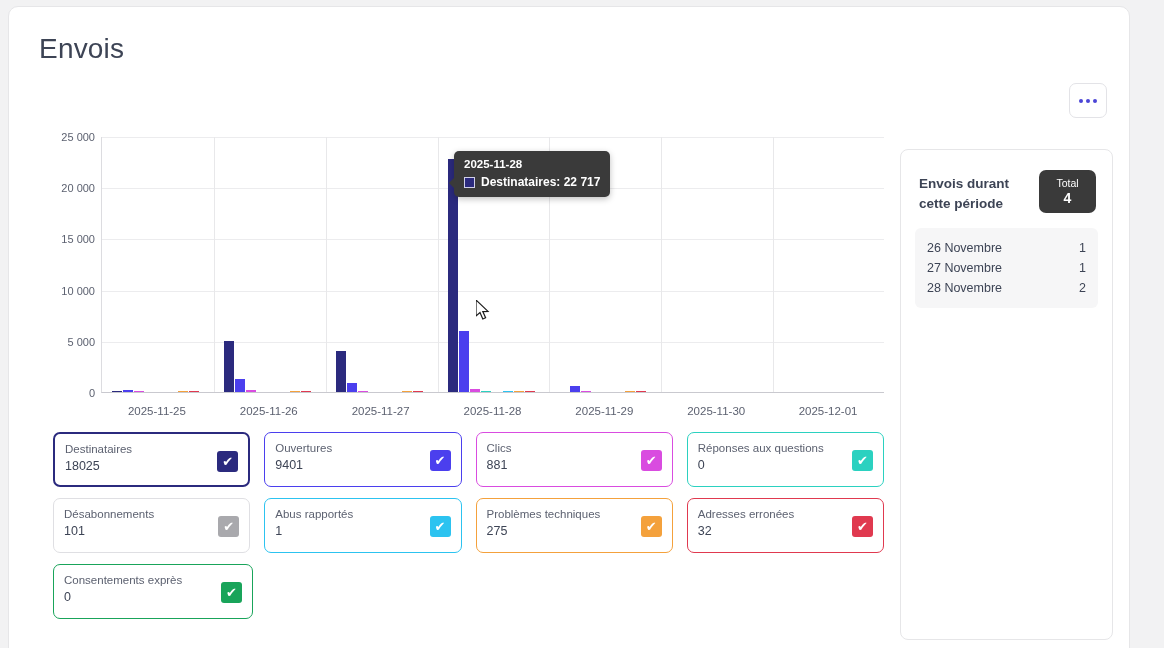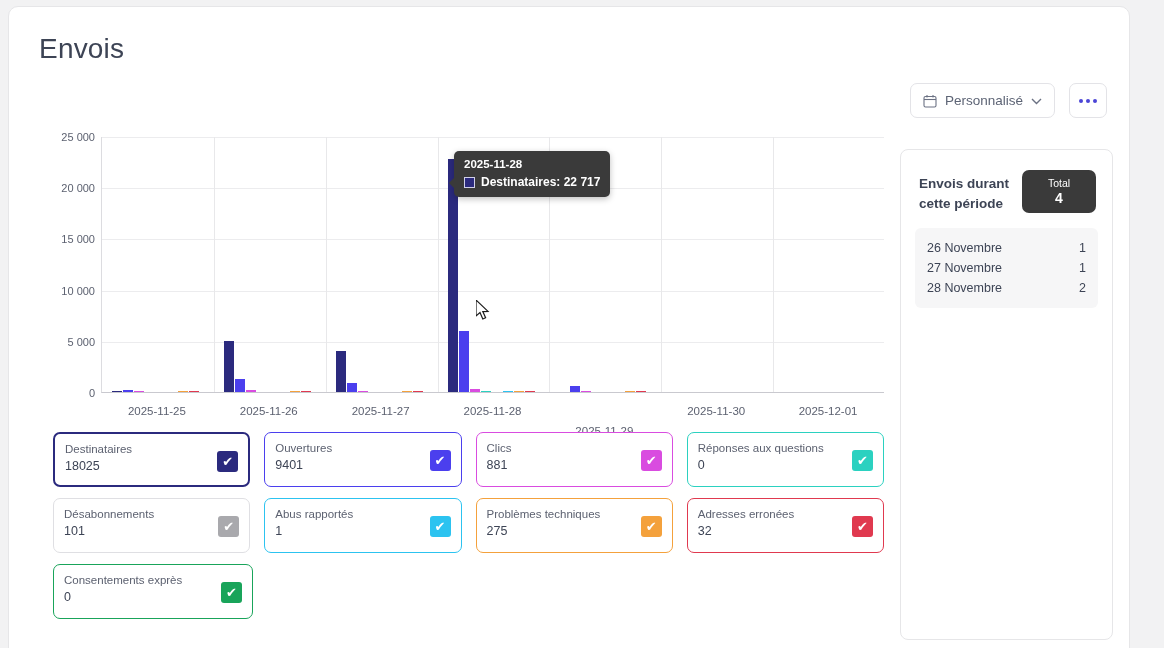--- a/index.html
+++ b/index.html
@@ -124,21 +124,21 @@
   
   .side {
     position: absolute; left: 891px; top: 142px;
     width: 213px; height: 491px;
     border: 1px solid #e6e6e8; border-radius: 8px; background: #fff;
   }
   .side-head { position: absolute; left: 18px; top: 24px; width: 120px;
     font-size: 13.5px; color: #3d4455; font-weight: bold; line-height: 20px; }
   .total-chip {
     position: absolute; right: 16px; top: 20px;
-    width: 74px; height: 43px; border-radius: 7px; background: #3a3a3a;
+    width: 57px; height: 43px; border-radius: 7px; background: #3a3a3a;
     color: #fff; display: flex; flex-direction: column;
     align-items: center; justify-content: center; gap: 1px;
   }
   .total-chip .t-lbl { font-size: 10.5px; }
   .total-chip .t-val { font-size: 14px; font-weight: bold; }
   .side-list {
     position: absolute; left: 14px; right: 14px; top: 78px;
     background: #f6f6f7; border-radius: 6px; padding: 10px 12px;
   }
   .side-list .sl-row {
@@ -147,36 +147,20 @@
   }
 </style>
 </head>
 <body>
 
 <div id="app">
 
   <div class="page-title">Envois</div>
 
 
-  <button class="date-btn">
-    <span class="cal-ico">
-      <svg width="14" height="14" viewBox="0 0 14 14">
-          <rect x="1" y="2.5" width="12" height="10.5" rx="1.5" fill="none" stroke="#6b7183" stroke-width="1.1"></rect>
-          <line x1="1" y1="5.5" x2="13" y2="5.5" stroke="#6b7183" stroke-width="1.1"></line>
-          <line x1="4" y1="1" x2="4" y2="3.5" stroke="#6b7183" stroke-width="1.1"></line>
-          <line x1="10" y1="1" x2="10" y2="3.5" stroke="#6b7183" stroke-width="1.1"></line>
-        </svg>
-    </span>
-    <span>Personnalisé</span>
-    <span>
-      <svg width="11" height="8" viewBox="0 0 11 8">
-          <polyline points="1,2 5.5,6.5 10,2" fill="none" stroke="#6b7183" stroke-width="1.4"></polyline>
-        </svg>
-    </span>
-  </button>
 
   <div class="more-btn">
     <span></span>
     <span></span>
     <span></span>
   </div>
 
   <div class="chart-area">
     <div class="y-labels" id="y-labels">
         <div style="top: 256px;">0</div>
@@ -274,21 +258,21 @@
           <div class="bar" style="height: 0px; background: rgb(244, 161, 60);"></div>
           <div class="bar" style="height: 0px; background: rgb(224, 57, 79);"></div>
           <div class="bar" style="height: 0px; background: rgb(25, 164, 90);"></div>
         </div>
       </div>
     <div class="x-labels" id="x-labels">
         <div style="left: 55.9286px;">2025-11-25</div>
         <div style="left: 167.786px;">2025-11-26</div>
         <div style="left: 279.643px;">2025-11-27</div>
         <div style="left: 391.5px;">2025-11-28</div>
-        <div style="left: 503.357px; margin-top: 20px;">2025-11-29</div>
+        <div style="left: 503.357px;">2025-11-29</div>
         <div style="left: 615.214px;">2025-11-30</div>
         <div style="left: 727.071px;">2025-12-01</div>
       </div>
 
     <div class="tooltip">
       <div class="tt-tail"></div>
       <div class="tt-date">2025-11-28</div>
       <div class="tt-row">
         <span class="tt-swatch" style="background: rgb(43, 42, 126);"></span>
         <span>Destinataires: 22 717</span>

